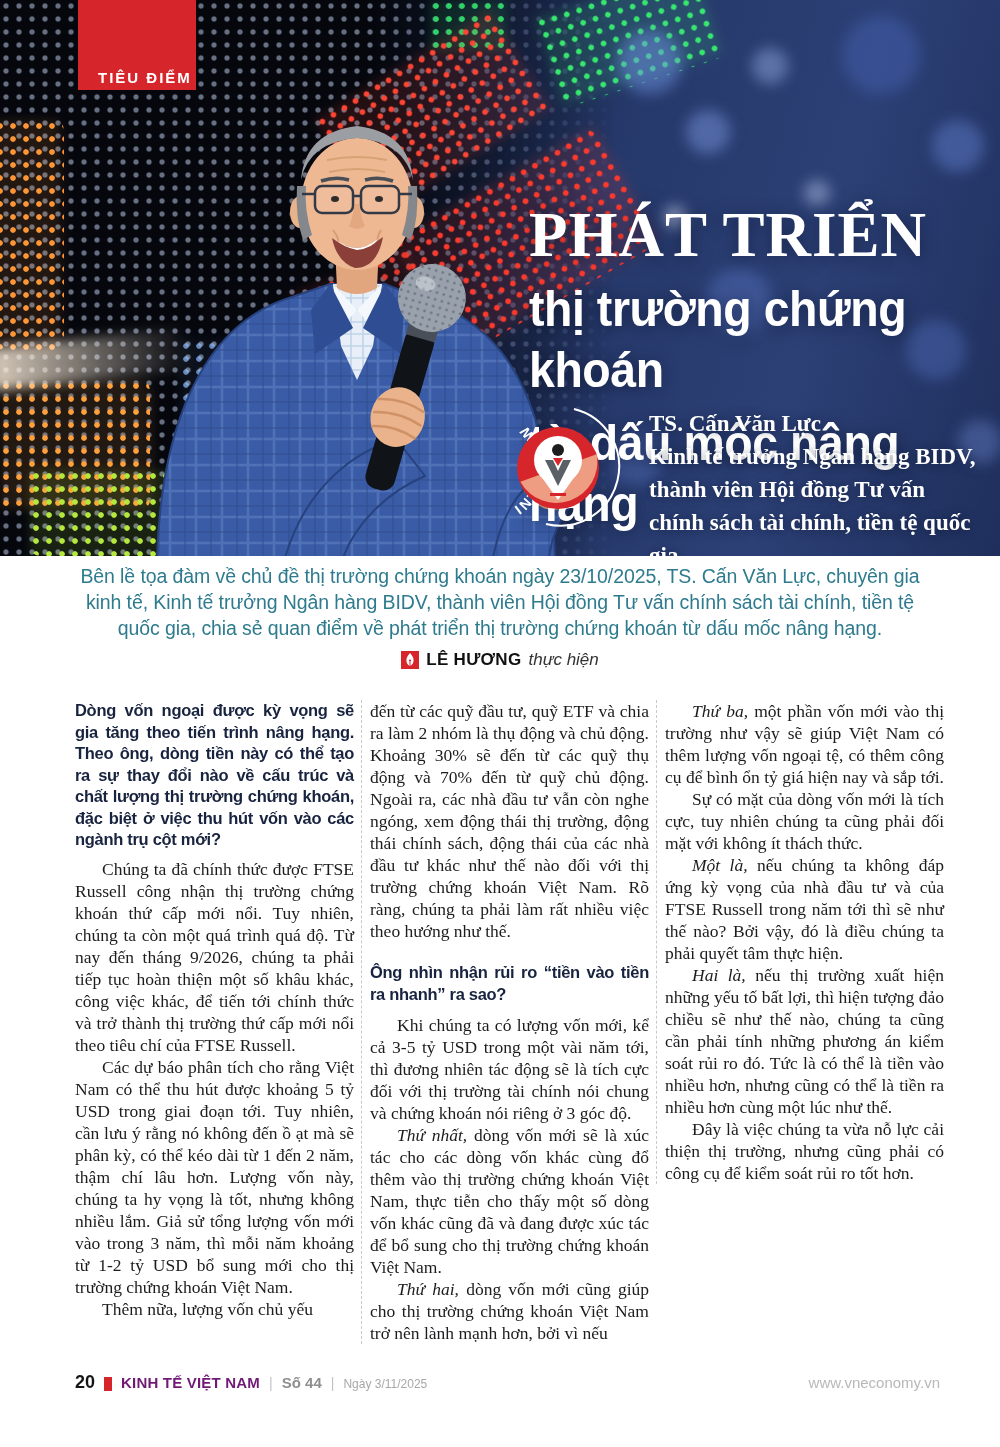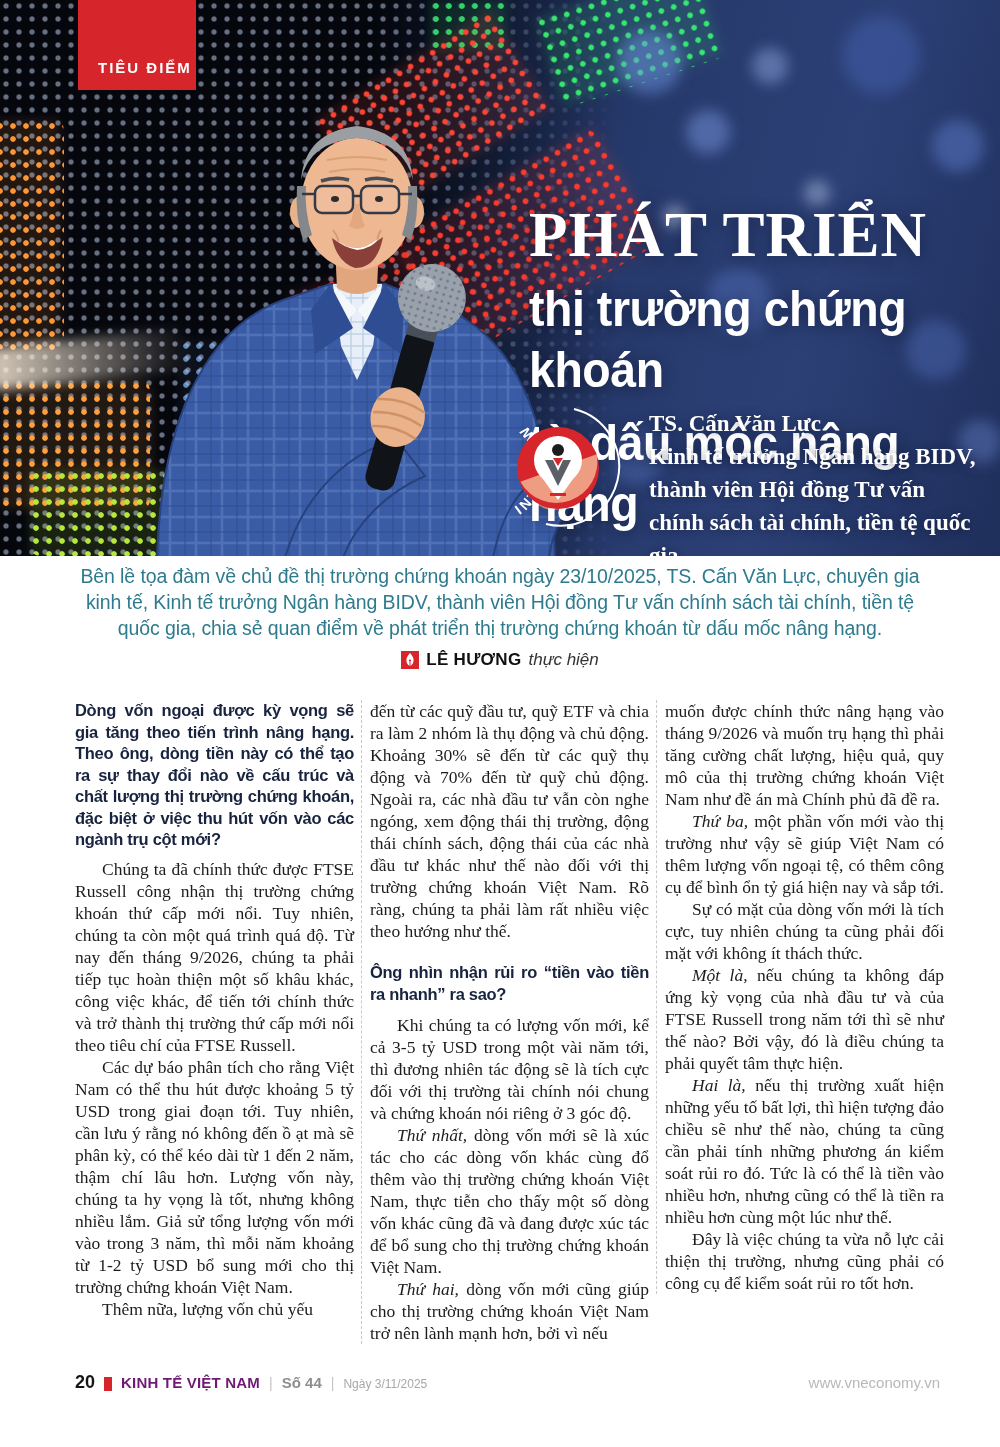--- a/index.html
+++ b/index.html
@@ -14,21 +14,21 @@
         background-size:13px 13px;
         -webkit-mask-image:linear-gradient(to right,#000 58%,transparent 96%);
         mask-image:linear-gradient(to right,#000 58%,transparent 96%);}
   .led{position:absolute;background-image:radial-gradient(circle at 6px 6px, var(--c) 2.4px, transparent 3.2px);
         background-size:13px 13px;border-radius:10px;filter:drop-shadow(0 0 6px var(--g)) blur(.4px);}
   .bk{position:absolute;border-radius:50%;filter:blur(7px);}
   .streak{position:absolute;filter:blur(6px);}
 
   .kicker{position:absolute;left:78px;top:0;width:118px;height:90px;background:#d6262b;
         display:flex;align-items:flex-end;}
-  .kicker span{color:#fff;font-weight:700;font-size:15px;letter-spacing:2px;padding:0 0 14px 20px;}
+  .kicker span{color:#fff;font-weight:700;font-size:15px;letter-spacing:2px;padding:0 0 4px 20px;}
 
   .headline{position:absolute;left:502px;top:204px;color:#fff;text-shadow:0 2px 16px rgba(8,15,38,.5);margin-left:27px;}
   .headline .l1{font-family:"Liberation Serif",serif;font-weight:700;font-size:63px;line-height:1;letter-spacing:1px;}
   .headline .sub{font-weight:700;font-size:50px;line-height:61px;letter-spacing:-.5px;
         transform:scaleX(.93);transform-origin:left center;margin-top:12px;}
 
   .author{position:absolute;left:649px;top:407px;color:#fff;font-family:"Liberation Serif",serif;
         font-weight:700;font-size:23px;line-height:33px;text-shadow:0 1px 10px rgba(8,15,38,.5);}
 
   .badge{position:absolute;left:486px;top:394px;width:142px;height:148px;}
@@ -225,21 +225,20 @@
         <p class="b ind">Thêm nữa, lượng vốn chủ yếu</p>
       </div>
     <div class="col">
         <p class="b">đến từ các quỹ đầu tư, quỹ ETF và chia ra làm 2 nhóm là thụ động và chủ động. Khoảng 30% sẽ đến từ các quỹ thụ động và 70% đến từ quỹ chủ động. Ngoài ra, các nhà đầu tư vẫn còn nghe ngóng, xem động thái thị trường, động thái chính sách, động thái của các nhà đầu tư khác như thế nào đối với thị trường chứng khoán Việt Nam. Rõ ràng, chúng ta phải làm rất nhiều việc theo hướng như thế.</p>
         <p class="q mid">Ông nhìn nhận rủi ro “tiền vào tiền ra nhanh” ra sao?</p>
         <p class="b ind">Khi chúng ta có lượng vốn mới, kể cả 3-5 tỷ USD trong một vài năm tới, thì đương nhiên tác động sẽ là tích cực đối với thị trường tài chính nói chung và chứng khoán nói riêng ở 3 góc độ.</p>
         <p class="b ind"><em>Thứ nhất,</em> dòng vốn mới sẽ là xúc tác cho các dòng vốn khác cùng đổ thêm vào thị trường chứng khoán Việt Nam, thực tiễn cho thấy một số dòng vốn khác cũng đã và đang được xúc tác để bổ sung cho thị trường chứng khoán Việt Nam.</p>
         <p class="b ind"><em>Thứ hai,</em> dòng vốn mới cũng giúp cho thị trường chứng khoán Việt Nam trở nên lành mạnh hơn, bởi vì nếu</p>
       </div>
     <div class="col">
-        <p class="b">muốn được chính thức nâng hạng vào tháng 9/2026 và muốn trụ hạng thì phải tăng cường chất lượng, hiệu quả, quy mô của thị trường chứng khoán Việt Nam như đề án mà Chính phủ đã đề ra.</p>
         <p class="b ind"><em>Thứ ba,</em> một phần vốn mới vào thị trường như vậy sẽ giúp Việt Nam có thêm lượng vốn ngoại tệ, có thêm công cụ để bình ổn tỷ giá hiện nay và sắp tới.</p>
         <p class="b ind">Sự có mặt của dòng vốn mới là tích cực, tuy nhiên chúng ta cũng phải đối mặt với không ít thách thức.</p>
         <p class="b ind"><em>Một là,</em> nếu chúng ta không đáp ứng kỳ vọng của nhà đầu tư và của FTSE Russell trong năm tới thì sẽ như thế nào? Bởi vậy, đó là điều chúng ta phải quyết tâm thực hiện.</p>
         <p class="b ind"><em>Hai là,</em> nếu thị trường xuất hiện những yếu tố bất lợi, thì hiện tượng đảo chiều sẽ như thế nào, chúng ta cũng cần phải tính những phương án kiểm soát rủi ro đó. Tức là có thể là tiền vào nhiều hơn, nhưng cũng có thể là tiền ra nhiều hơn cùng một lúc như thế.</p>
         <p class="b ind">Đây là việc chúng ta vừa nỗ lực cải thiện thị trường, nhưng cũng phải có công cụ để kiểm soát rủi ro tốt hơn.</p>
       </div>
   </div>
 
   <div class="footer">
     <div class="lg">

